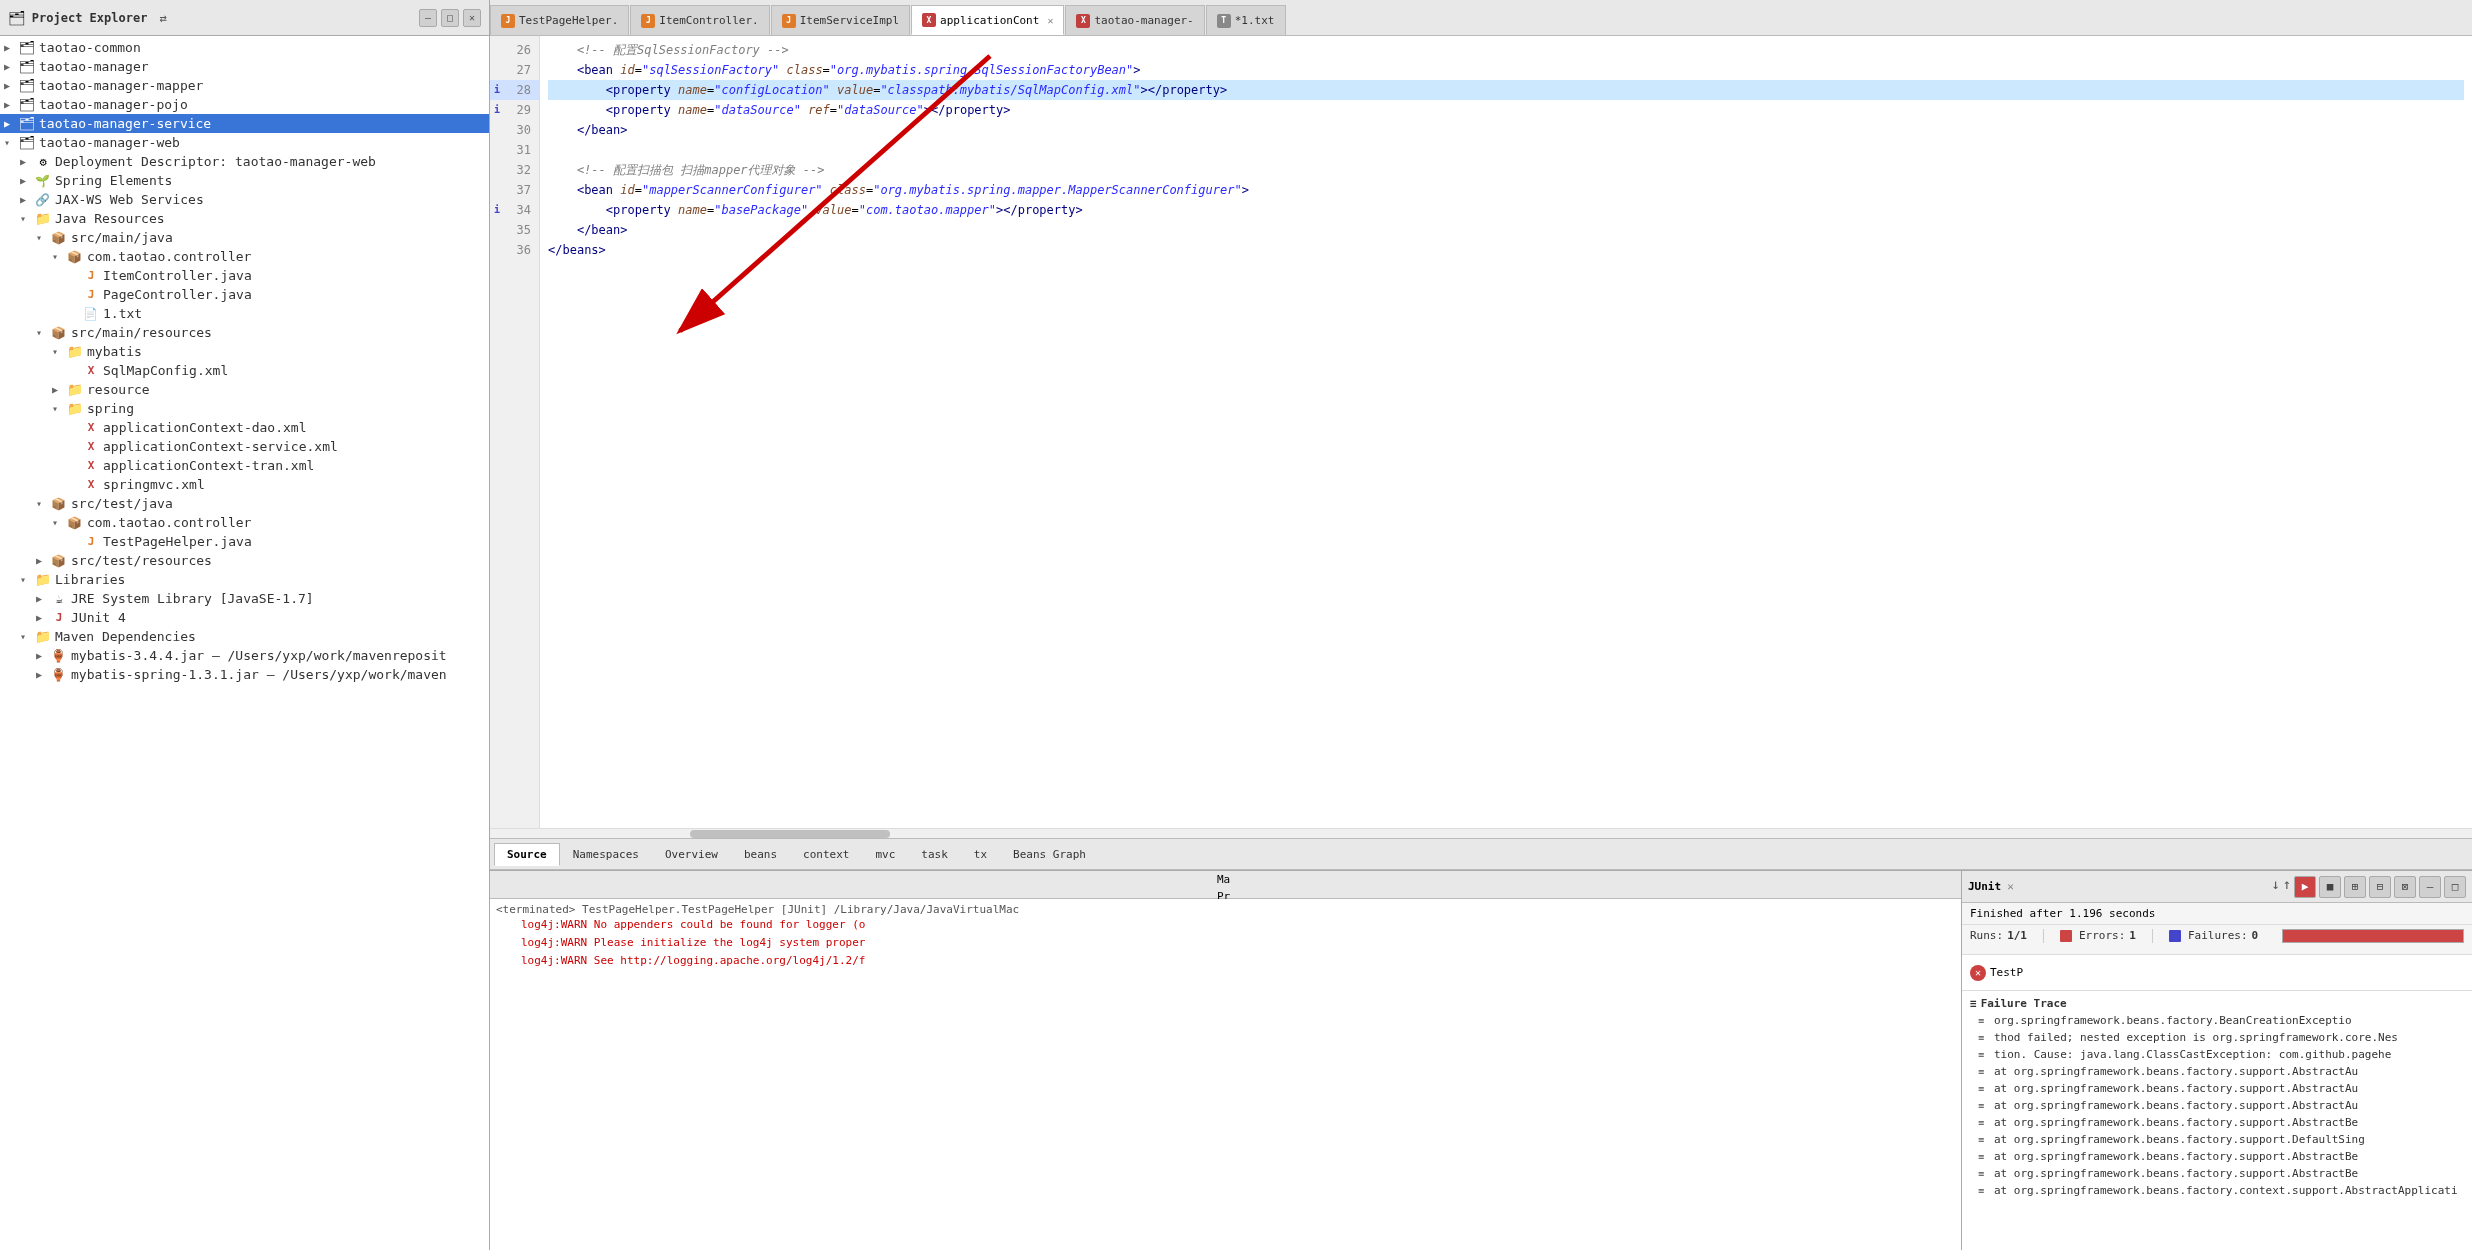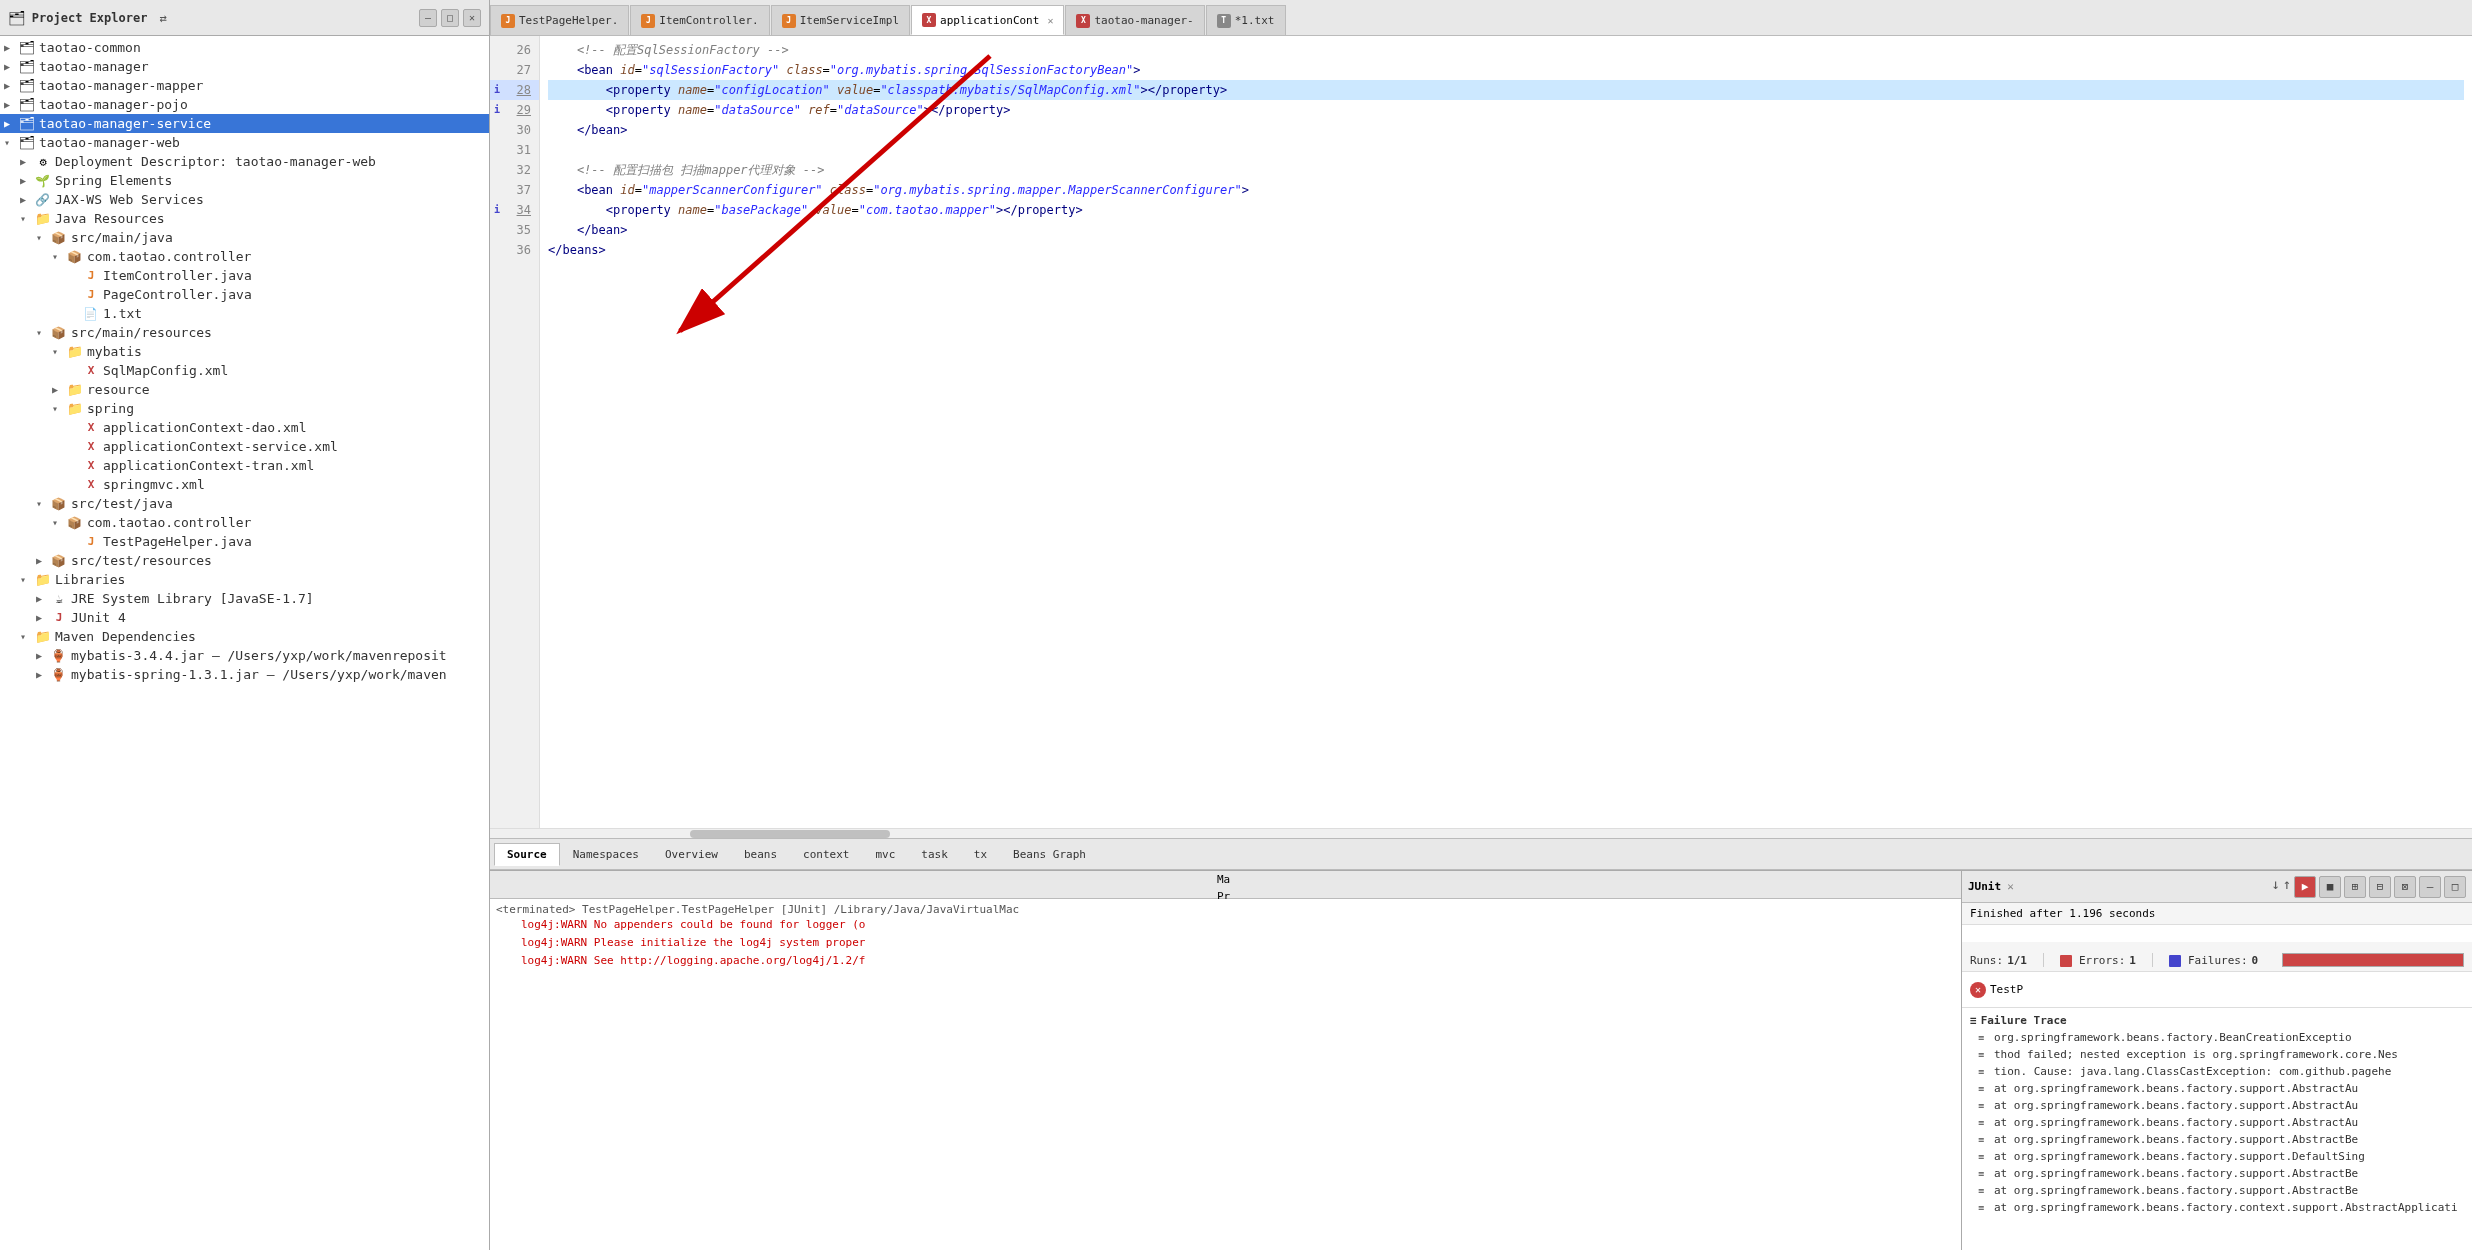--- a/index.html
+++ b/index.html
@@ -33,21 +33,21 @@
     .tab { display: flex; align-items: center; padding: 4px 10px; border: 1px solid #bbb; border-bottom: none; background: #d5d5d5; margin-right: 1px; cursor: pointer; height: 30px; font-size: 11px; color: #333; gap: 4px; }
     .tab.active { background: #fff; border-bottom: 1px solid #fff; color: #000; }
     .tab-close { font-size: 10px; color: #888; margin-left: 4px; }
     .tab-icon { width: 14px; height: 14px; background: #e07b2a; border-radius: 2px; display: inline-flex; align-items: center; justify-content: center; color: white; font-size: 8px; font-weight: bold; }
     .tab-icon-xml { background: #c04040; }
 
     
     .editor-content { flex: 1; background: #fff; overflow: auto; display: flex; min-height: 0; }
     .line-numbers { width: 50px; min-width: 50px; background: #f0f0f0; border-right: 1px solid #ddd; padding: 4px 0; text-align: right; color: #888; font-size: 12px; user-select: none; }
     .line-number { padding: 0 8px 0 4px; height: 20px; line-height: 20px; display: flex; align-items: center; justify-content: flex-end; }
-    .line-number.marker { position: relative; text-decoration: underline; }
+    .line-number.marker { position: relative; }
     .line-number.marker::before { content: 'i'; position: absolute; left: 4px; color: #4444cc; font-weight: bold; font-size: 10px; }
     .line-number.highlighted { background: #d0e0ff; }
 
     .code-area { flex: 1; padding: 4px 8px; overflow: auto; }
     .code-line { height: 20px; line-height: 20px; white-space: pre; font-size: 12px; }
     .code-line.highlighted { background: #cce8ff; }
 
     
     .xml-comment { color: #808080; font-style: italic; }
     .xml-tag { color: #000080; }
@@ -67,21 +67,21 @@
     .console-toolbar { display: flex; align-items: center; gap: 2px; background: #e8e8e8; border-bottom: 1px solid #bbb; padding: 2px 4px; height: 28px; flex-direction: column; }
     .toolbar-btn { width: 22px; height: 22px; background: #d0d0d0; border: 1px solid #aaa; display: flex; align-items: center; justify-content: center; cursor: pointer; font-size: 11px; color: #444; border-radius: 2px; }
     .toolbar-sep { width: 1px; height: 18px; background: #aaa; margin: 0 3px; }
     .console-content { flex: 1; overflow-y: auto; padding: 4px 6px; background: #fff; }
     .console-line { font-size: 11px; color: #cc0000; line-height: 18px; white-space: nowrap; overflow: hidden; margin-left: 25px; }
     .console-terminated { color: #555; font-size: 11px; }
 
     
     .junit-panel { width: 510px; min-width: 510px; display: flex; flex-direction: column; background: #fff; }
     .junit-header { background: #e8e8e8; border-bottom: 1px solid #bbb; display: flex; align-items: center; padding: 3px 6px; height: 32px; gap: 6px; }
-    .junit-stats { display: flex; align-items: flex-end; padding: 4px 8px; background: #f5f5f5; border-bottom: 1px solid #ddd; gap: 16px; height: 30px; margin-top: 17px; }
+    .junit-stats { display: flex; align-items: flex-start; padding: 4px 8px; background: #f5f5f5; border-bottom: 1px solid #ddd; gap: 16px; height: 30px; }
     .stat-item { display: flex; align-items: center; gap: 4px; font-size: 11px; }
     .stat-label { color: #333; }
     .stat-value { color: #333; font-weight: bold; }
     .progress-bar { flex: 1; height: 14px; background: #fff; border: 1px solid #aaa; }
     .progress-fill { height: 100%; background: #cc4444; width: 100%; }
 
     .junit-content { flex: 1; display: flex; flex-direction: column; overflow: hidden; }
     .junit-test-panel { display: flex; border-bottom: 1px solid #ddd; height: 36px; align-items: center; padding: 4px 8px; }
     .test-item { display: flex; align-items: center; gap: 4px; font-size: 11px; }
     .test-icon-fail { width: 16px; height: 16px; background: #cc4040; border-radius: 50%; display: flex; align-items: center; justify-content: center; color: white; font-size: 10px; }

